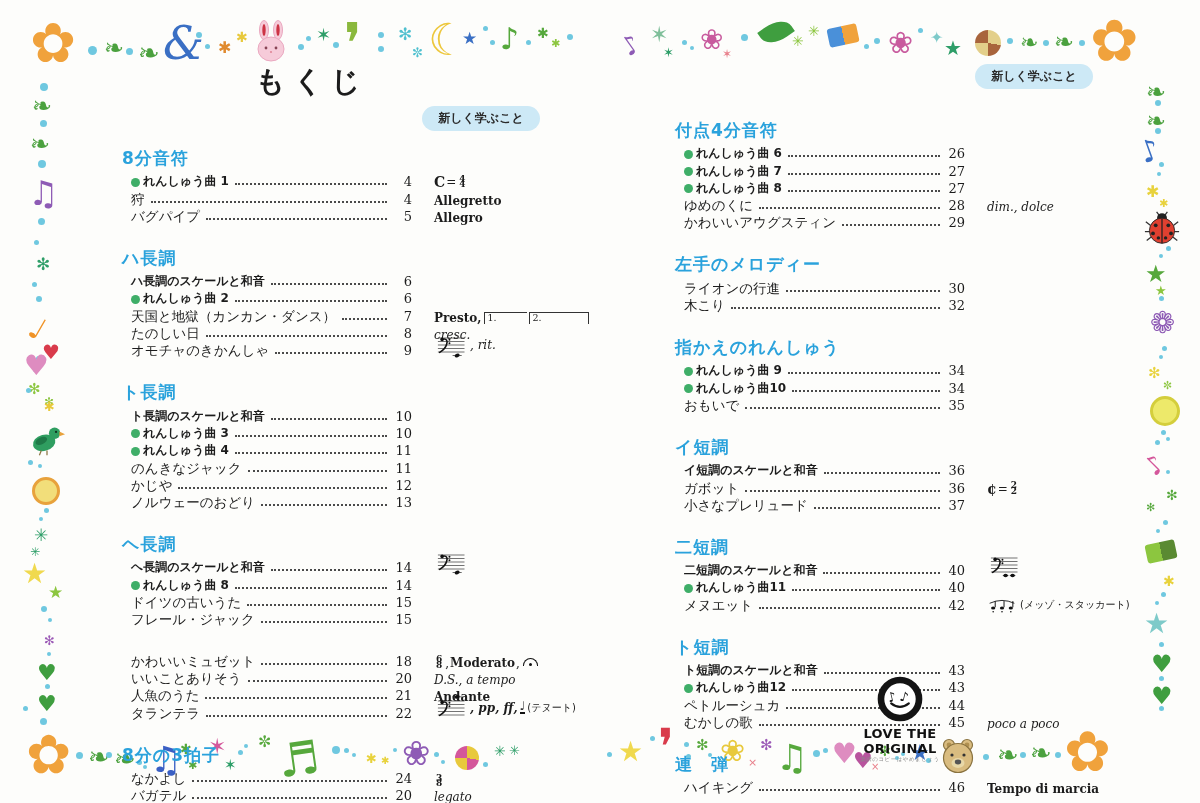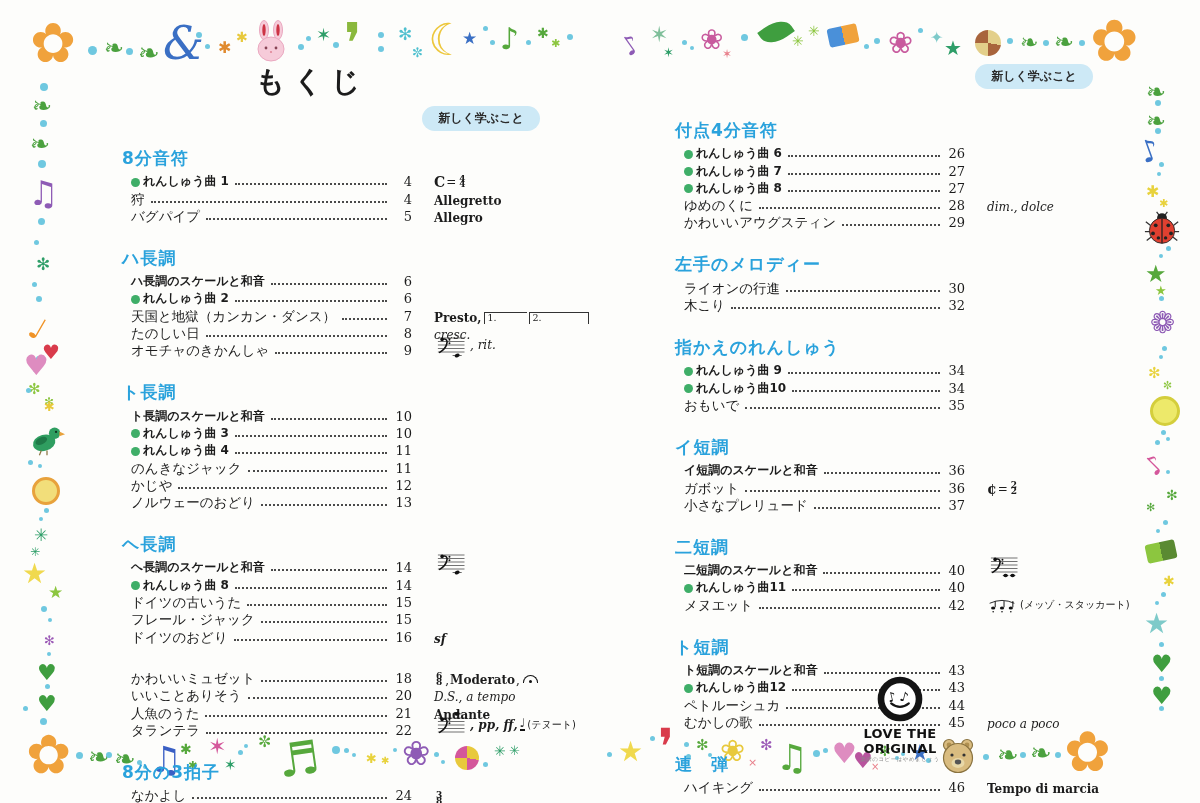--- a/index.html
+++ b/index.html
@@ -214,28 +214,20 @@
         </div>
         <div class="row">
           <span class="tt">ドイツの古いうた</span>
           <span class="lead"></span>
           <span class="num">15</span>
         </div>
         <div class="row">
           <span class="tt">フレール・ジャック</span>
           <span class="lead"></span>
           <span class="num">15</span>
-        </div>
-        <div class="row">
-          <span class="tt">ドイツのおどり</span>
-          <span class="lead"></span>
-          <span class="num">16</span>
-          <span class="annot">
-            <span class="an-bi">sf</span>
-          </span>
         </div>
       </div>
       <div class="section">
         <div class="row">
           <span class="tt">かわいいミュゼット</span>
           <span class="lead"></span>
           <span class="num">18</span>
           <span class="annot">
             <span class="frac">
               <span>6</span>

